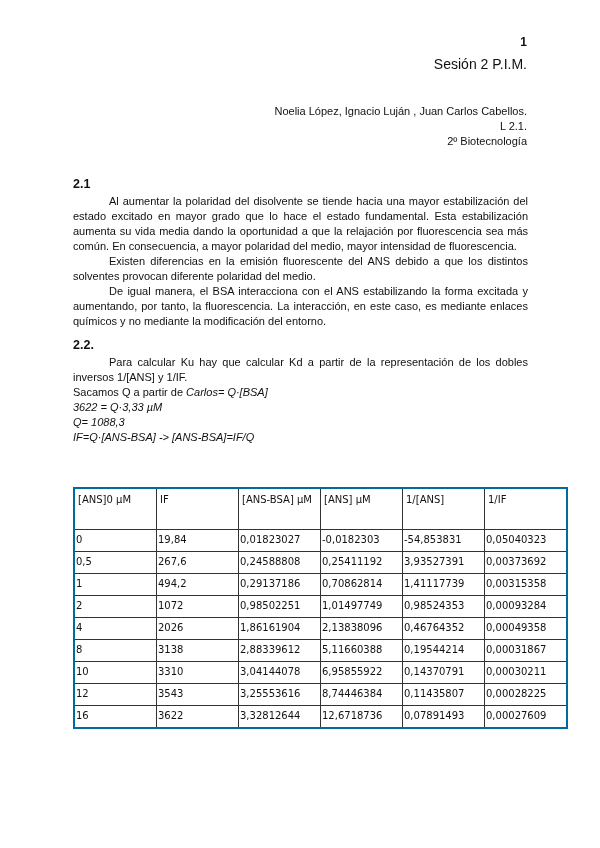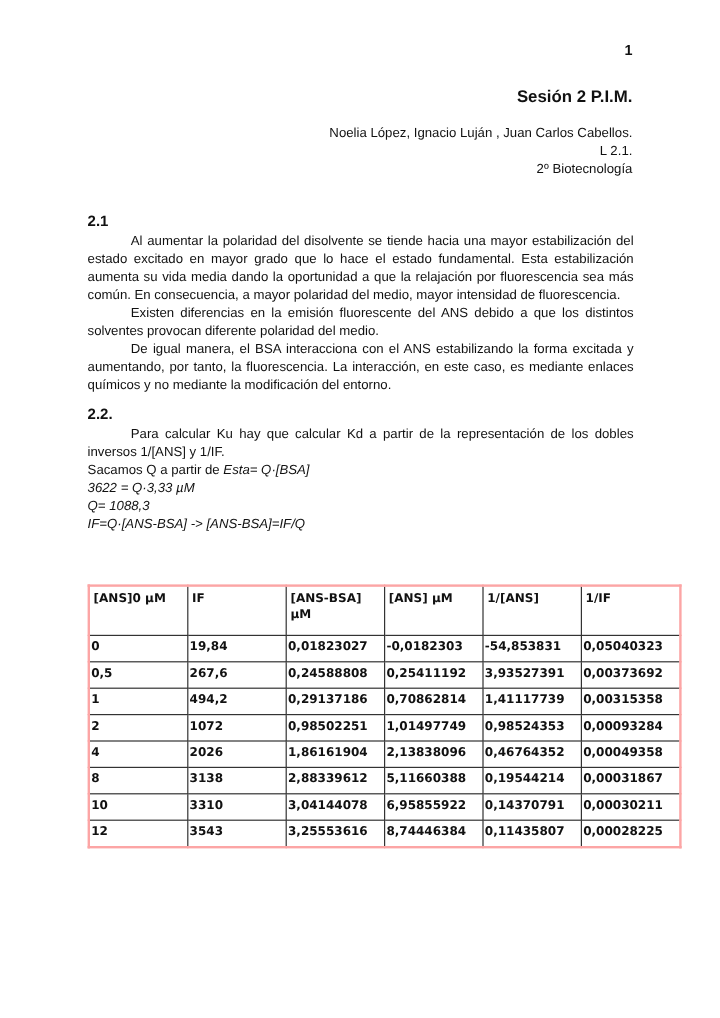--- a/index.html
+++ b/index.html
@@ -1,30 +1,30 @@
 <!DOCTYPE html>
 <html><head>
 <meta charset="utf-8">
 <style>
   html, body { margin:0; padding:0; background:#ffffff; }
   body { width:600px; height:848px; position:relative; overflow:hidden;
          font-family:"Liberation Sans", sans-serif; color:#111; }
   .pagenum { position:absolute; top:35px; right:73px; font-weight:bold; font-size:12px; }
-  .title { position:absolute; top:72px; right:73px; font-weight:bold; font-size:14px; }
+  .title { position:absolute; top:56px; right:73px; font-weight:normal; font-size:14px; }
   .authors { position:absolute; top:104px; right:73px; text-align:right; font-size:11px; line-height:15px;margin-left:12px; }
   .sec { position:absolute; left:73px; width:455px; font-size:11px; line-height:15px; }
   .sec h2 { margin:12px 0 2px 0; font-size:12.5px; font-weight:bold; }
   .sec p { margin:0; text-align:justify; }
   .indent { text-indent:36px; }
   .it { font-style:italic; }
   table.data { position:absolute; left:73px; top:487px; border-collapse:collapse;
                font-family:"DejaVu Sans", sans-serif; font-size:10px; }
   table.data td { border:1px solid #333; width:75px; padding:0 0 0 1px; vertical-align:top; height:21px; line-height:20px; }
   table.data tr.hdr td { height:36px; padding:4px 3px 0 3px; line-height:13px; }
-  table.data { border:2px solid #fca5a5;font-weight:bold; }
+  table.data { border:2px solid #0369a1; }
 </style>
 </head>
 <body>
 
 <div class="pagenum">1</div>
 <div class="title">Sesión 2 P.I.M.</div>
 <div class="authors">
   <div>Noelia López, Ignacio Luján , Juan Carlos Cabellos.</div>
   <div>L 2.1.</div>
   <div>2º Biotecnología</div>
@@ -33,21 +33,21 @@
 <div class="sec" style="top:165px;">
   <h2>2.1</h2>
   <p class="indent">Al aumentar la polaridad del disolvente se tiende hacia una mayor estabilización del estado excitado en mayor grado que lo hace el estado fundamental. Esta estabilización aumenta su vida media dando la oportunidad a que la relajación por fluorescencia sea más común. En consecuencia, a mayor polaridad del medio, mayor intensidad de fluorescencia.</p>
   <p class="indent">Existen diferencias en la emisión fluorescente del ANS debido a que los distintos solventes provocan diferente polaridad del medio.</p>
   <p class="indent">De igual manera, el BSA interacciona con el ANS estabilizando la forma excitada y aumentando, por tanto, la fluorescencia. La interacción, en este caso, es mediante enlaces químicos y no mediante la modificación del entorno.</p>
 </div>
 
 <div class="sec" style="top:326px;">
   <h2>2.2.</h2>
   <p class="indent">Para calcular Ku hay que calcular Kd a partir de la representación de los dobles inversos 1/[ANS] y 1/IF.</p>
-  <p><span>Sacamos Q a partir de </span><span class="it">Esta= Q·[BSA]</span></p>
+  <p><span>Sacamos Q a partir de </span><span class="it">Carlos= Q·[BSA]</span></p>
   <p class="it">3622 = Q·3,33 µM</p>
   <p class="it">Q= 1088,3</p>
   <p class="it">IF=Q·[ANS-BSA] -&gt; [ANS-BSA]=IF/Q</p>
 </div>
 
 <table class="data">
   <tbody id="tbody">
     <tr class="hdr">
       <td>[ANS]0  µM</td>
       <td>IF</td>
@@ -113,14 +113,22 @@
         <td>0,00030211</td>
       </tr>
       <tr>
         <td>12</td>
         <td>3543</td>
         <td>3,25553616</td>
         <td>8,74446384</td>
         <td>0,11435807</td>
         <td>0,00028225</td>
       </tr>
+      <tr>
+        <td>16</td>
+        <td>3622</td>
+        <td>3,32812644</td>
+        <td>12,6718736</td>
+        <td>0,07891493</td>
+        <td>0,00027609</td>
+      </tr>
     </tbody>
 </table>
 
 </body></html>

